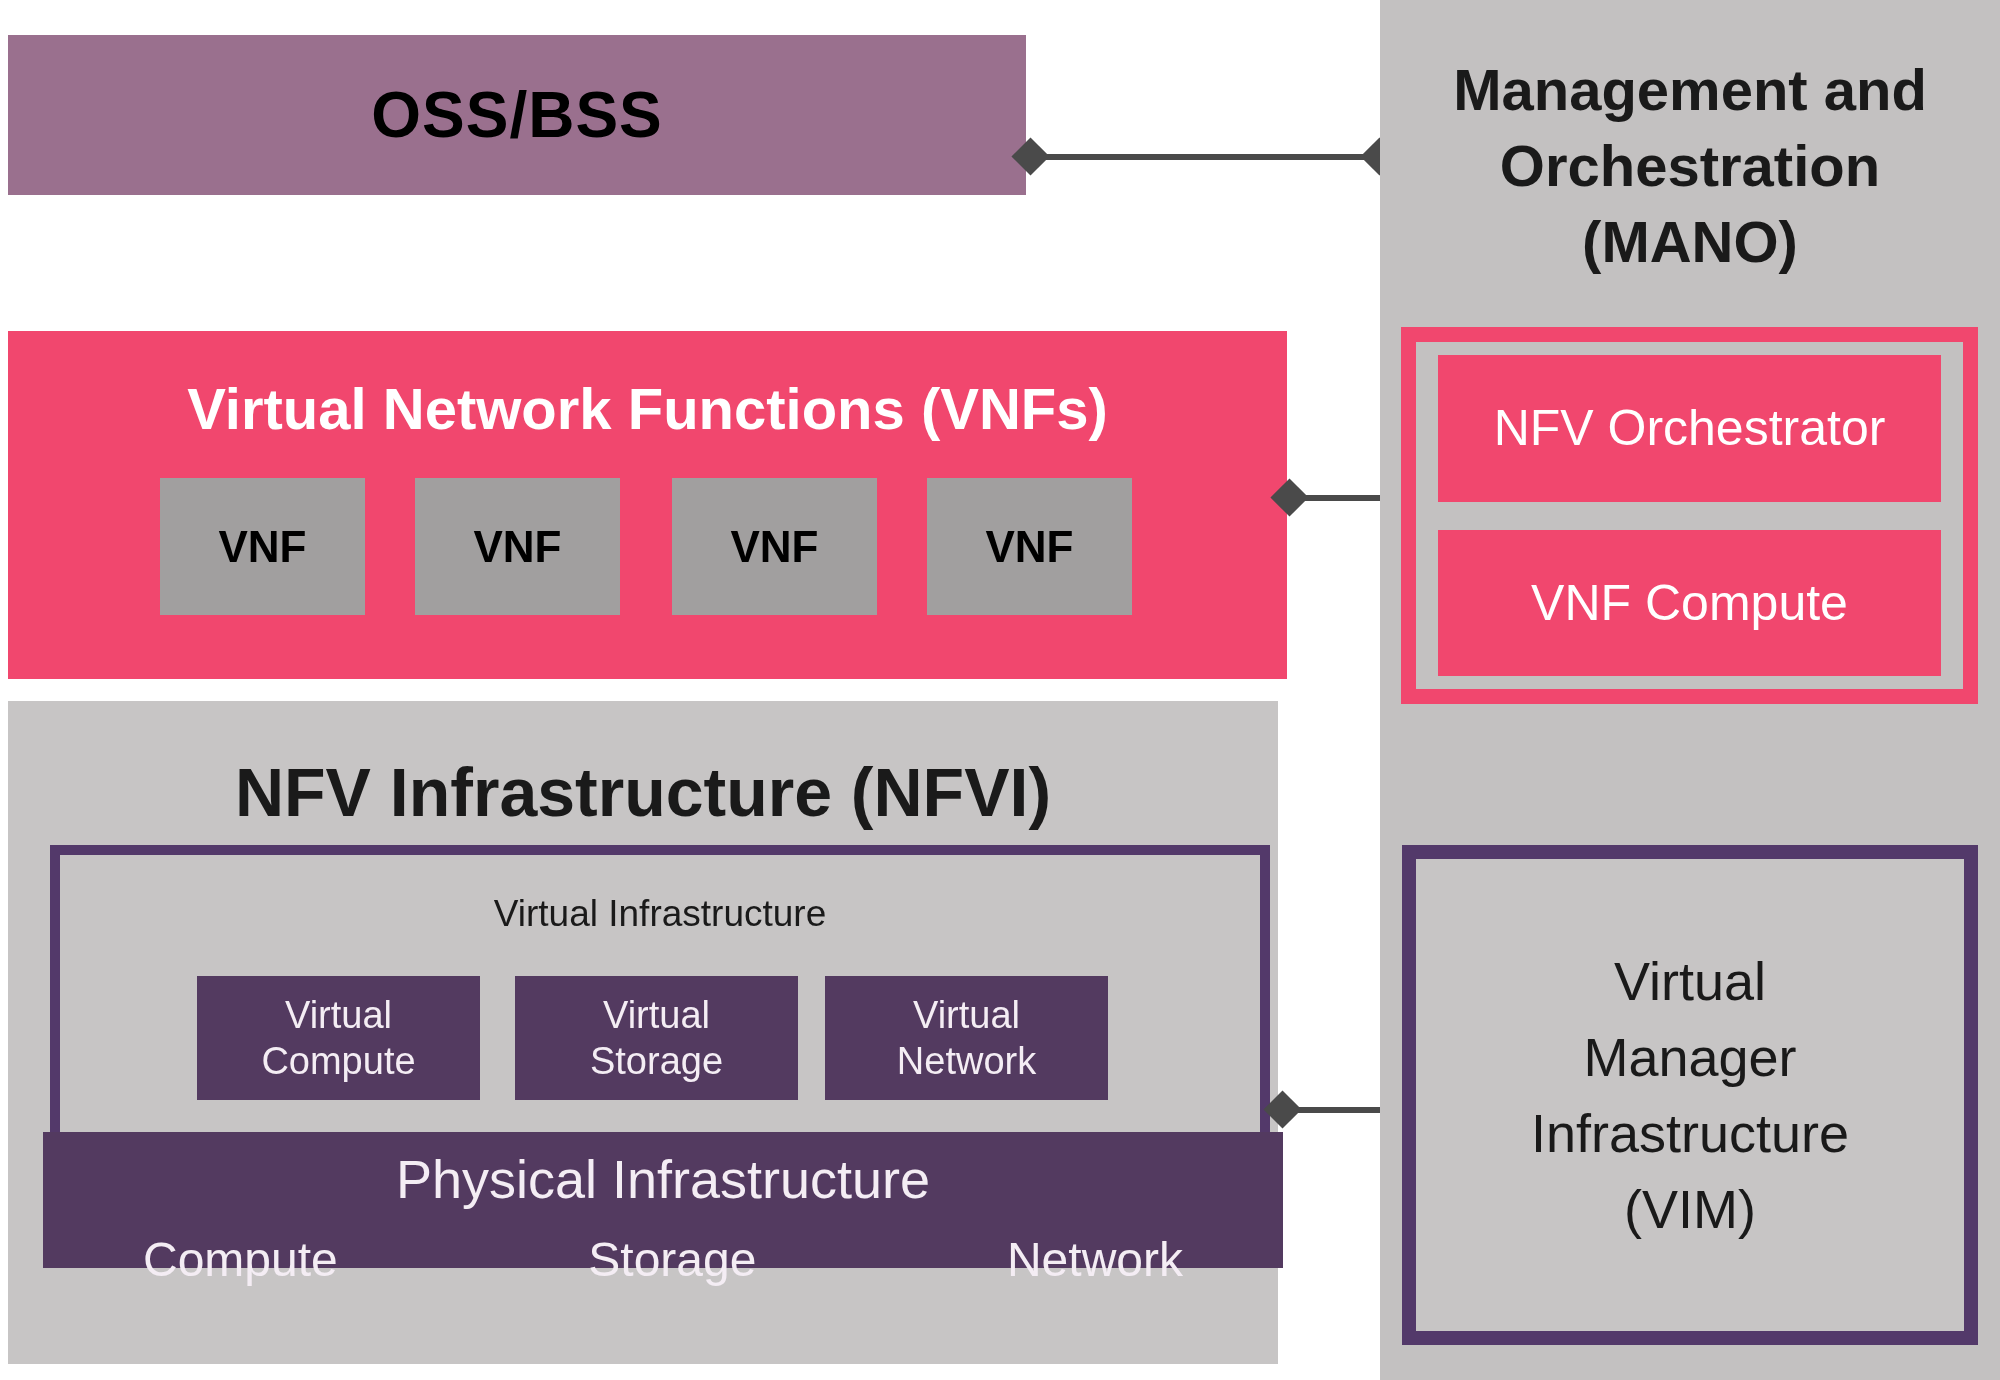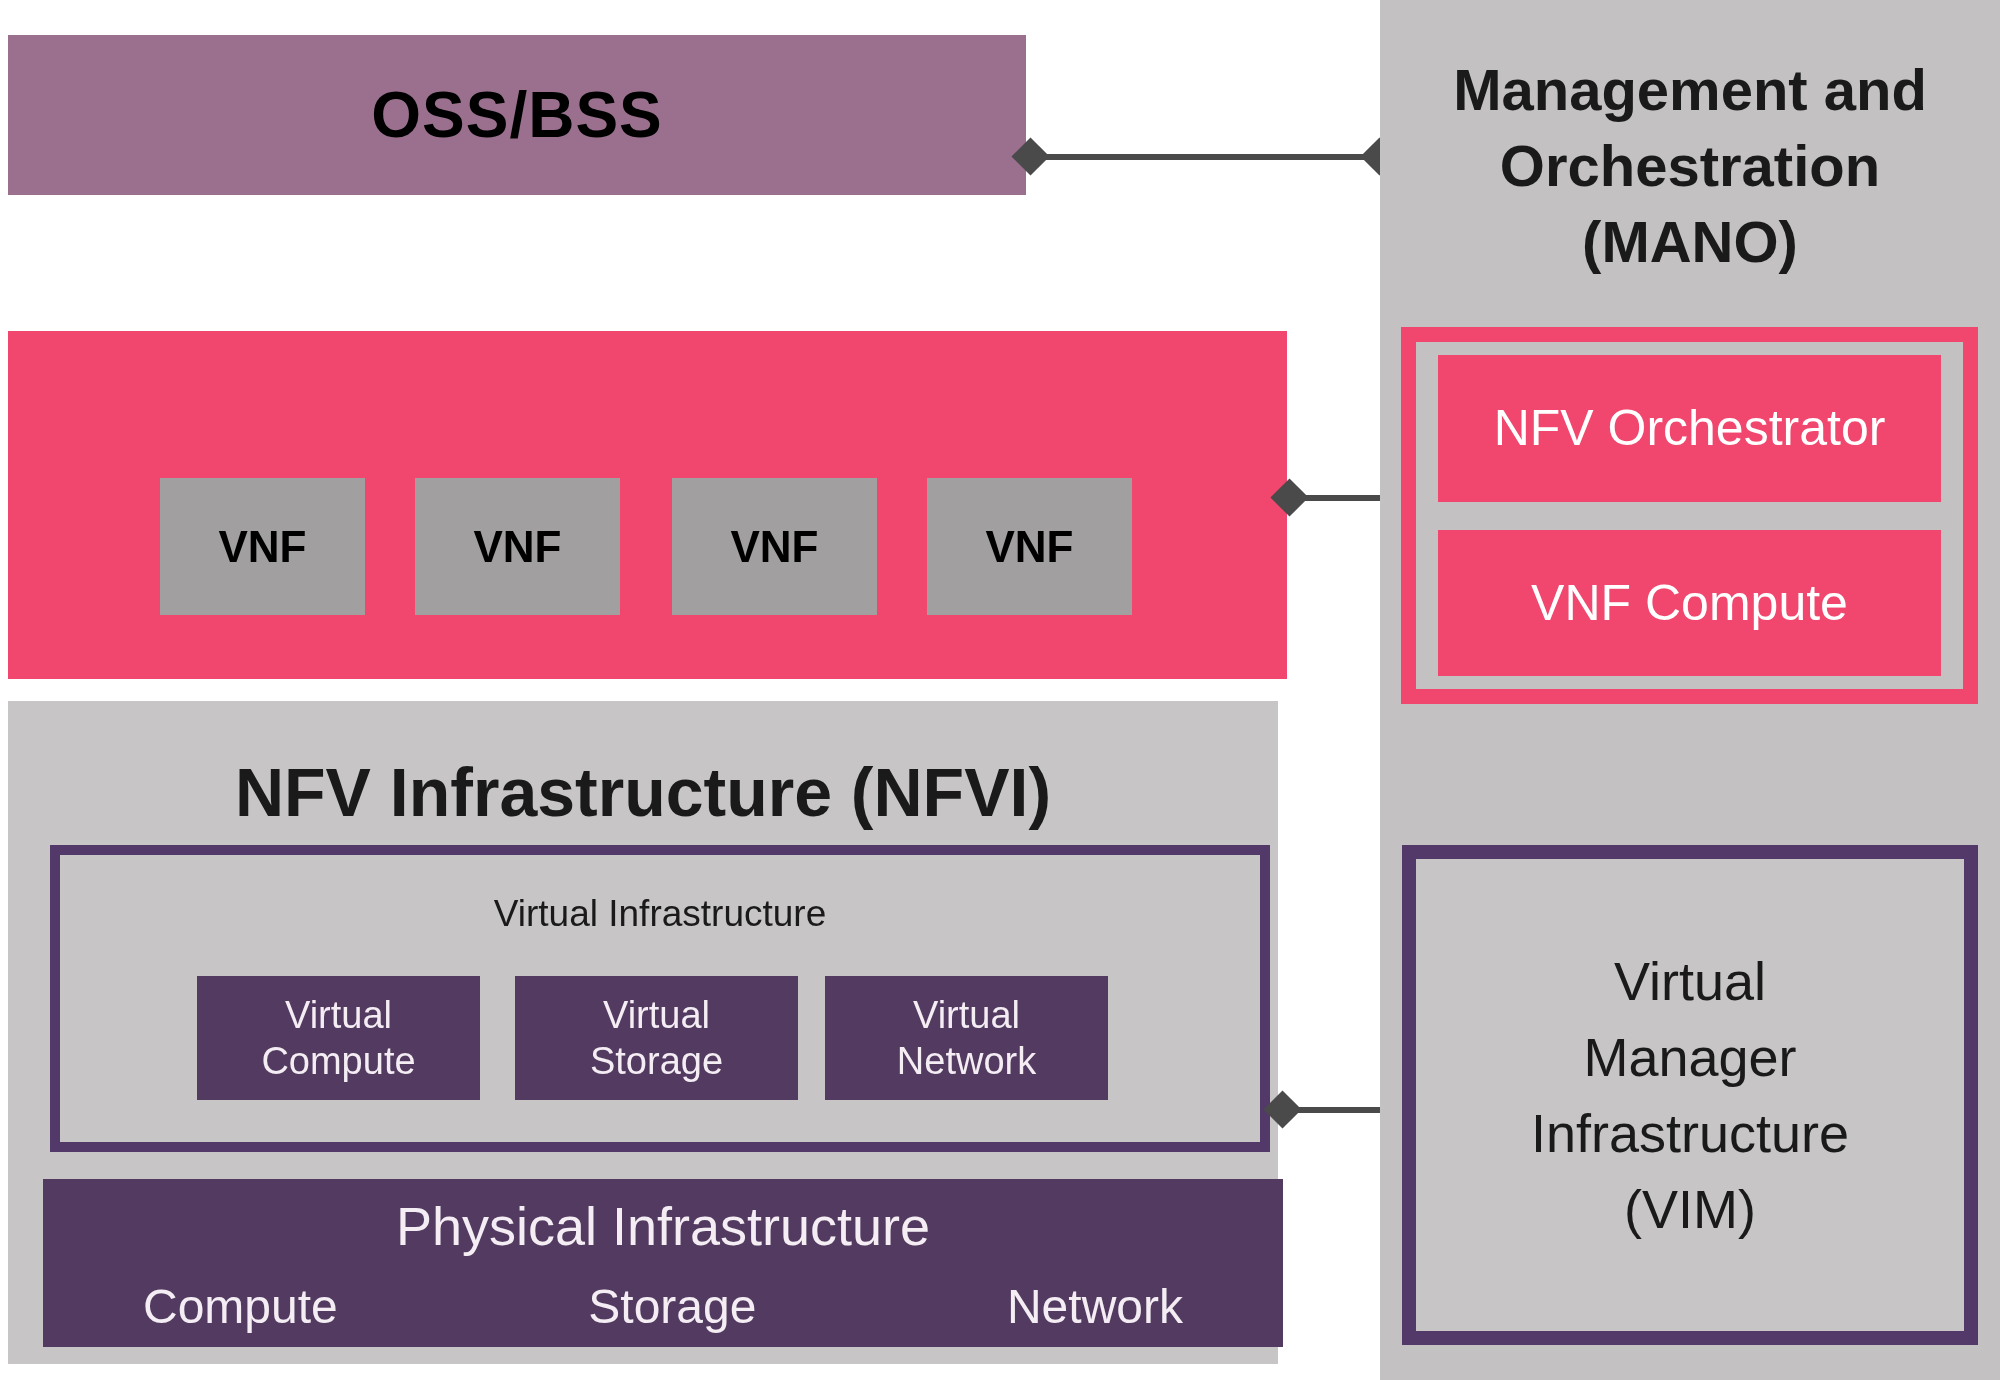--- a/index.html
+++ b/index.html
@@ -32,22 +32,22 @@
   .nfvi-title{position:absolute; left:0; top:52px; width:100%; text-align:center;
     font-size:68px; font-weight:bold; color:var(--ink,#1A1A1A);}
   .vi-box{position:absolute; left:42px; top:144px; width:1200px; height:287px;
     border:10px solid var(--border-purple,#53396A);}
   .vi-title{position:absolute; left:0; top:38px; width:100%; text-align:center;
     font-size:37px; color:var(--ink,#1A1A1A);}
   .vi-item{position:absolute; top:275px; width:283px; height:124px;
     background:var(--dark-purple,#533A60); color:var(--soft-white,#F4EDF4);
     font-size:38px; line-height:46px; flex-direction:column;}
   .vi-0{left:189px;} .vi-1{left:507px;} .vi-2{left:817px;}
-  .pi-box{position:absolute; left:35px; top:431px; width:1240px; height:168px;
-    background:var(--dark-purple,#533A60); color:var(--soft-white,#F4EDF4);margin-top:47px;}
+  .pi-box{position:absolute; left:35px; top:431px; width:1240px; height:136px;
+    background:var(--dark-purple,#533A60); color:var(--soft-white,#F4EDF4);}
   .pi-title{position:absolute; left:0; top:16px; width:100%; text-align:center; font-size:54px;}
   .pi-row{position:absolute; left:0; top:100px; width:100%; box-sizing:border-box;
     padding:0 100px; display:flex; justify-content:space-between; font-size:48px;}
 
   
   .mano{left:1380px; top:0; width:620px; height:1380px; background:var(--mano-gray,#C3C1C1);}
   .mano-title{position:absolute; left:0; top:52px; width:100%; text-align:center;
     font-size:58px; font-weight:bold; color:var(--ink,#1A1A1A); line-height:76px;}
   .mano-group{position:absolute; left:21px; top:327px; width:577px; height:377px;
     background:var(--pink,#F1476E); padding:15px; box-sizing:border-box;}
@@ -75,20 +75,21 @@
   <div class="box oss center-text">
     <span>OSS/BSS</span>
   </div>
 
   <div class="connector conn-1">
     <span class="diamond start"></span>
     <span class="diamond end"></span>
   </div>
 
   <div class="box vnfs">
+    <div class="vnfs-title">Virtual Network Functions (VNFs)</div>
     <div class="box vnf-item vnf-0 center-text">
       <span>VNF</span>
     </div>
     <div class="box vnf-item vnf-1 center-text">
       <span>VNF</span>
     </div>
     <div class="box vnf-item vnf-2 center-text">
       <span>VNF</span>
     </div>
     <div class="box vnf-item vnf-3 center-text">

